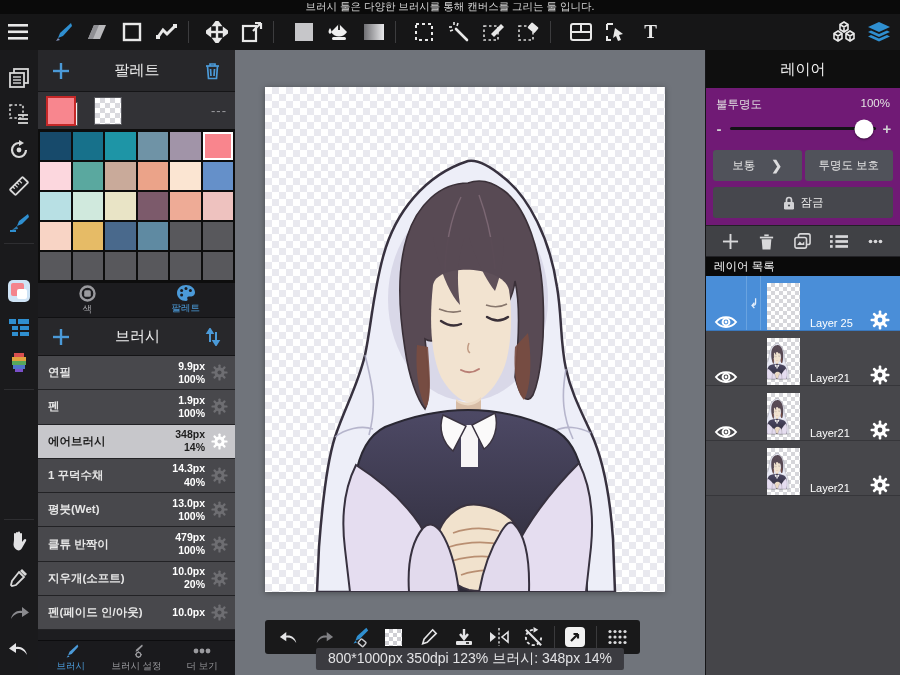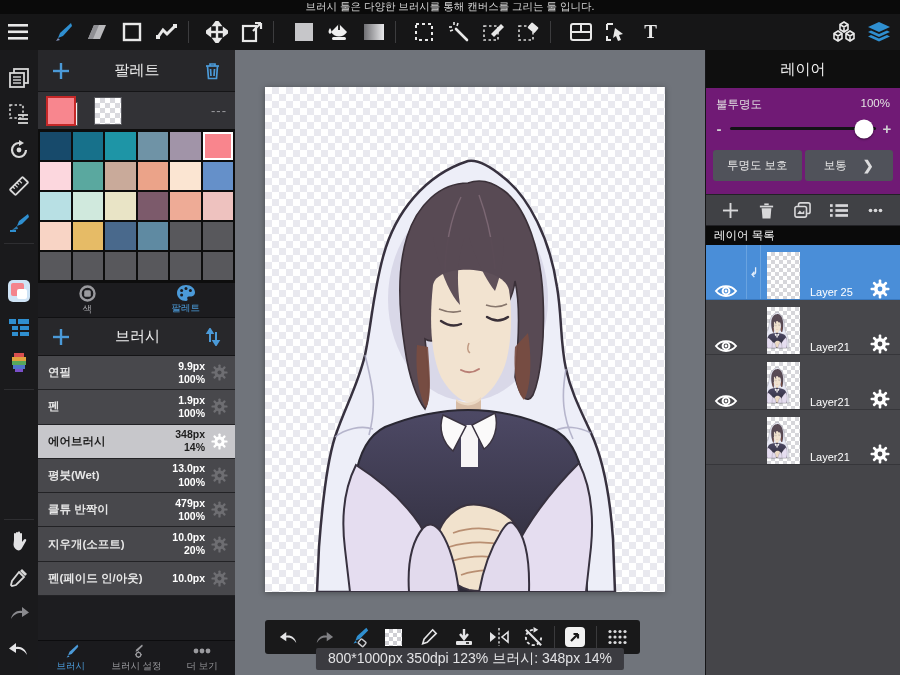--- a/index.html
+++ b/index.html
@@ -573,20 +573,41 @@
               <rect x="8.7" y="0.5" width="2.6" height="5.5" rx="1" transform="rotate(135 10 10)" fill="#ffffff"></rect>
               <rect x="8.7" y="0.5" width="2.6" height="5.5" rx="1" transform="rotate(180 10 10)" fill="#ffffff"></rect>
               <rect x="8.7" y="0.5" width="2.6" height="5.5" rx="1" transform="rotate(225 10 10)" fill="#ffffff"></rect>
               <rect x="8.7" y="0.5" width="2.6" height="5.5" rx="1" transform="rotate(270 10 10)" fill="#ffffff"></rect>
               <rect x="8.7" y="0.5" width="2.6" height="5.5" rx="1" transform="rotate(315 10 10)" fill="#ffffff"></rect>
               <circle cx="10" cy="10" r="2.4" fill="#c7c7cb"></circle>
             </svg>
           </div>
         </div>
         <div class="brush-row">
+          <span class="brush-name">1 꾸덕수채</span>
+          <div class="brush-vals">
+            <div class="v1">14.3px</div>
+            <div class="v2">40%</div>
+          </div>
+          <div class="brush-gear">
+            <svg width="17" height="17" viewBox="0 0 20 20">
+              <circle cx="10" cy="10" r="6" fill="#6e6e72"></circle>
+              <rect x="8.7" y="0.5" width="2.6" height="5.5" rx="1" transform="rotate(0 10 10)" fill="#6e6e72"></rect>
+              <rect x="8.7" y="0.5" width="2.6" height="5.5" rx="1" transform="rotate(45 10 10)" fill="#6e6e72"></rect>
+              <rect x="8.7" y="0.5" width="2.6" height="5.5" rx="1" transform="rotate(90 10 10)" fill="#6e6e72"></rect>
+              <rect x="8.7" y="0.5" width="2.6" height="5.5" rx="1" transform="rotate(135 10 10)" fill="#6e6e72"></rect>
+              <rect x="8.7" y="0.5" width="2.6" height="5.5" rx="1" transform="rotate(180 10 10)" fill="#6e6e72"></rect>
+              <rect x="8.7" y="0.5" width="2.6" height="5.5" rx="1" transform="rotate(225 10 10)" fill="#6e6e72"></rect>
+              <rect x="8.7" y="0.5" width="2.6" height="5.5" rx="1" transform="rotate(270 10 10)" fill="#6e6e72"></rect>
+              <rect x="8.7" y="0.5" width="2.6" height="5.5" rx="1" transform="rotate(315 10 10)" fill="#6e6e72"></rect>
+              <circle cx="10" cy="10" r="2.4" fill="#48484c"></circle>
+            </svg>
+          </div>
+        </div>
+        <div class="brush-row">
           <span class="brush-name">평붓(Wet)</span>
           <div class="brush-vals">
             <div class="v1">13.0px</div>
             <div class="v2">100%</div>
           </div>
           <div class="brush-gear">
             <svg width="17" height="17" viewBox="0 0 20 20">
               <circle cx="10" cy="10" r="6" fill="#6e6e72"></circle>
               <rect x="8.7" y="0.5" width="2.6" height="5.5" rx="1" transform="rotate(0 10 10)" fill="#6e6e72"></rect>
               <rect x="8.7" y="0.5" width="2.6" height="5.5" rx="1" transform="rotate(45 10 10)" fill="#6e6e72"></rect>
@@ -793,28 +814,36 @@
     </div>
     <div class="slider-row">
       <span class="sl-sign">-</span>
       <div class="sl-track">
         <div class="sl-knob"></div>
       </div>
       <span class="sl-sign">+</span>
     </div>
     <div class="btn-row">
       <div class="rbtn">
-        <span>투명도 보호</span>
-      </div>
-      <div class="rbtn">
         <span>보통</span>
         <span class="chev">❯</span>
       </div>
+      <div class="rbtn">
+        <span>투명도 보호</span>
+      </div>
     </div>
     <div class="btn-row">
+      <div class="rbtn dim">
+        <svg width="12" height="14" viewBox="0 0 12 14">
+            <rect x="1" y="6" width="10" height="7.5" rx="1.2" fill="#d2d2d5"></rect>
+            <path d="M3.5 6 L3.5 4 A2.5 2.5 0 0 1 8.5 4 L8.5 6" fill="none" stroke="#d2d2d5" stroke-width="1.7"></path>
+            <circle cx="6" cy="9.5" r="1.1" fill="#46474d"></circle>
+          </svg>
+        <span>잠금</span>
+      </div>
     </div>
     <div class="icon-row">
       <div class="irbtn">
         <svg width="17" height="17" viewBox="0 0 18 18">
             <g stroke="#d8d8da" stroke-width="2">
               <line x1="9" y1="1" x2="9" y2="17"></line>
               <line x1="1" y1="9" x2="17" y2="9"></line>
             </g>
           </svg>
       </div>

